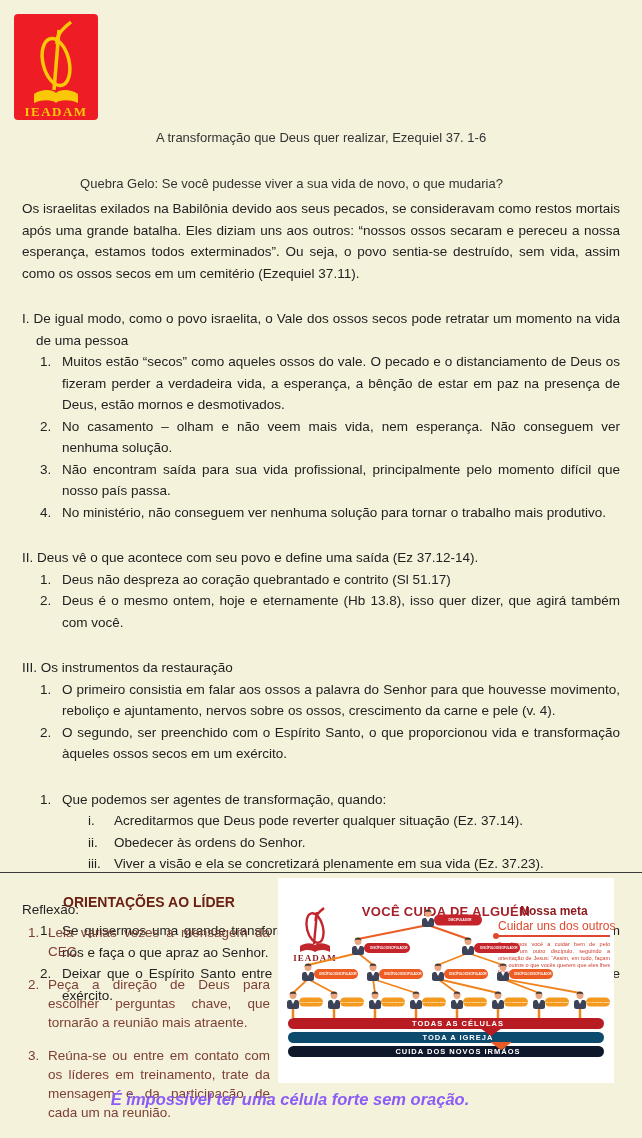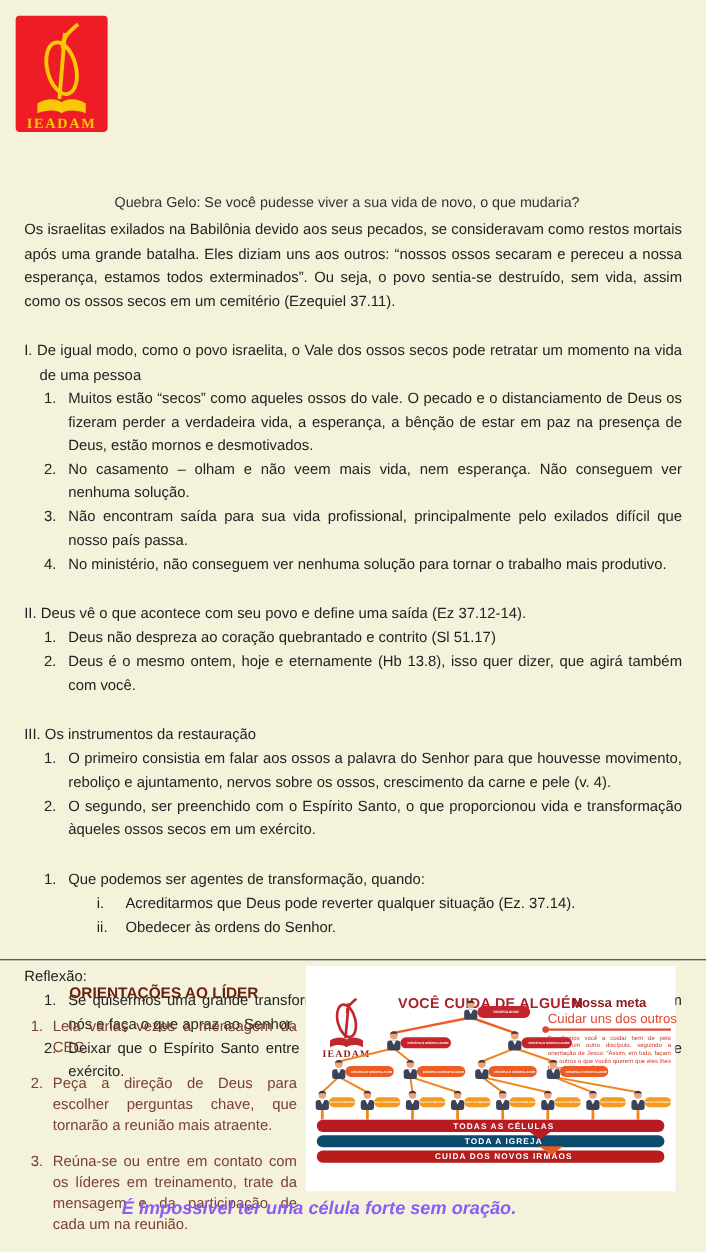--- a/index.html
+++ b/index.html
@@ -4,21 +4,21 @@
 <style>
   html,body{margin:0;padding:0;}
   .page{position:relative;width:642px;height:1138px;background:#f5f2dc;overflow:hidden;
         font-family:"Liberation Sans",sans-serif;color:#222;}
   
   .logo{position:absolute;left:14px;top:14px;}
   .header-text{position:absolute;left:100px;top:16px;width:530px;text-align:center;}
   .main-title{font-family:"Liberation Serif",serif;font-weight:bold;font-size:19px;color:#111;}
   .url-line{font-size:19px;color:#222;margin-top:5px;}
   .sub-block{position:absolute;left:0;top:128px;width:642px;text-align:center;font-size:13px;color:#333;line-height:20px;}
-  .icebreaker{position:absolute;left:0;top:176px;width:583px;text-align:center;font-size:13px;color:#333;padding-left:24px;}
+  .icebreaker{position:absolute;left:0;top:176px;width:583px;text-align:center;font-size:13px;color:#333;}
   
   .body-text{position:absolute;left:22px;top:196px;width:598px;font-size:13.5px;line-height:21.5px;text-align:justify;}
   .intro{margin:2px 0 5px 0;}
   .section{margin-top:24px;}
   .sec-heading{padding-left:14px;text-indent:-14px;}
   .olist{margin-left:18px;}
   .olist .li{display:flex;}
   .olist .num{flex:0 0 22px;}
   .olist .txt{flex:1;text-align:justify;}
   .sublist{margin-left:48px;}
@@ -40,21 +40,21 @@
   .meta-sub{font-size:12px;color:#e1472e;text-align:center;margin-top:1px;white-space:nowrap;}
   .meta-rule{position:relative;height:2px;background:#e1472e;margin-top:2px;}
   .meta-rule::before{content:"";position:absolute;left:-5px;top:-2px;width:6px;height:6px;border-radius:50%;background:#e1472e;}
   .meta-text{font-size:5.5px;line-height:7px;color:#cc3a2a;text-align:justify;margin-top:4px;}
   .tree{position:absolute;left:0;top:30px;}
   .bars{position:absolute;left:10px;top:140px;width:316px;}
   .bar{height:11px;border-radius:6px;margin-bottom:3px;color:#fff;font-weight:bold;font-size:7.5px;
        letter-spacing:1px;text-align:center;line-height:11px;padding-left:24px;}
   .bar1{background:#b81b22;}
   .bar2{background:#0c4a6e;}
-  .bar3{background:#b91c1c;}
+  .bar3{background:#0f172a;}
   .chev{position:absolute;width:0;height:0;border-left:11px solid transparent;border-right:11px solid transparent;}
   .chev1{left:192px;top:10px;border-top:8px solid #b81b22;}
   .chev2{left:202px;top:24px;border-top:8px solid #e85a24;}
   
   .quote{position:absolute;left:0;top:1090px;width:580px;text-align:center;font-style:italic;font-weight:bold;
          font-size:16.5px;color:#8b5cf6;}
 </style>
 </head>
 <body>
 
@@ -66,41 +66,42 @@
       <ellipse cx="42" cy="48" rx="13" ry="24" transform="rotate(-14 42 48)"></ellipse>
       <path d="M57 8 C47 16 42 22 43 30"></path>
       <path d="M45 16 L40 76"></path>
     </g>
     <path fill="#f9c908" d="M20 80 C29 74 39 76 42 79 C45 76 55 74 64 80 L64 89 C55 85 45 86 42 89 C39 86 29 85 20 89 Z"></path>
     <text x="42" y="102" text-anchor="middle" font-family="Liberation Serif, serif" font-weight="bold" font-size="13" letter-spacing="1.5" fill="#f9c908">IEADAM</text>
   </svg>
 
 
   <div class="sub-block">
+    <div>A transformação que Deus quer realizar, Ezequiel 37. 1-6</div>
   </div>
 
   <div class="icebreaker">Quebra Gelo: Se você pudesse viver a sua vida de novo, o que mudaria?</div>
 
   <div class="body-text">
     <p class="intro">Os israelitas exilados na Babilônia devido aos seus pecados, se consideravam como restos mortais após uma grande batalha. Eles diziam uns aos outros: “nossos ossos secaram e pereceu a nossa esperança, estamos todos exterminados”. Ou seja, o povo sentia-se destruído, sem vida, assim como os ossos secos em um cemitério (Ezequiel 37.11).</p>
     <div id="sections">
         <div class="section">
           <div class="sec-heading">I. De igual modo, como o povo israelita, o Vale dos ossos secos pode retratar um momento na vida de uma pessoa</div>
           <div class="olist">
             <div class="li">
               <span class="num">1.</span>
               <span class="txt">Muitos estão “secos” como aqueles ossos do vale. O pecado e o distanciamento de Deus os fizeram perder a verdadeira vida, a esperança, a bênção de estar em paz na presença de Deus, estão mornos e desmotivados.</span>
             </div>
             <div class="li">
               <span class="num">2.</span>
               <span class="txt">No casamento – olham e não veem mais vida, nem esperança. Não conseguem ver nenhuma solução.</span>
             </div>
             <div class="li">
               <span class="num">3.</span>
-              <span class="txt">Não encontram saída para sua vida profissional, principalmente pelo exilados difícil que nosso país passa.</span>
+              <span class="txt">Não encontram saída para sua vida profissional, principalmente pelo momento difícil que nosso país passa.</span>
             </div>
             <div class="li">
               <span class="num">4.</span>
               <span class="txt">No ministério, não conseguem ver nenhuma solução para tornar o trabalho mais produtivo.</span>
             </div>
           </div>
         </div>
         <div class="section">
           <div class="sec-heading">II. Deus vê o que acontece com seu povo e define uma saída (Ez 37.12-14).</div>
           <div class="olist">
@@ -134,20 +135,24 @@
               <span class="txt">Que podemos ser agentes de transformação, quando:</span>
             </div>
             <div class="olist sublist">
               <div class="li">
                 <span class="num">i.</span>
                 <span class="txt">Acreditarmos que Deus pode reverter qualquer situação (Ez. 37.14).</span>
               </div>
               <div class="li">
                 <span class="num">ii.</span>
                 <span class="txt">Obedecer às ordens do Senhor.</span>
+              </div>
+              <div class="li">
+                <span class="num">iii.</span>
+                <span class="txt">Viver a visão e ela se concretizará plenamente em sua vida (Ez. 37.23).</span>
               </div>
             </div>
           </div>
         </div>
         <div class="section">
           <div class="sec-heading">Reflexão:</div>
           <div class="olist">
             <div class="li">
               <span class="num">1.</span>
               <span class="txt">Se quisermos uma grande transformação é preciso deixar que a Palavra de Deus aja em nós e faça o que apraz ao Senhor.</span>

